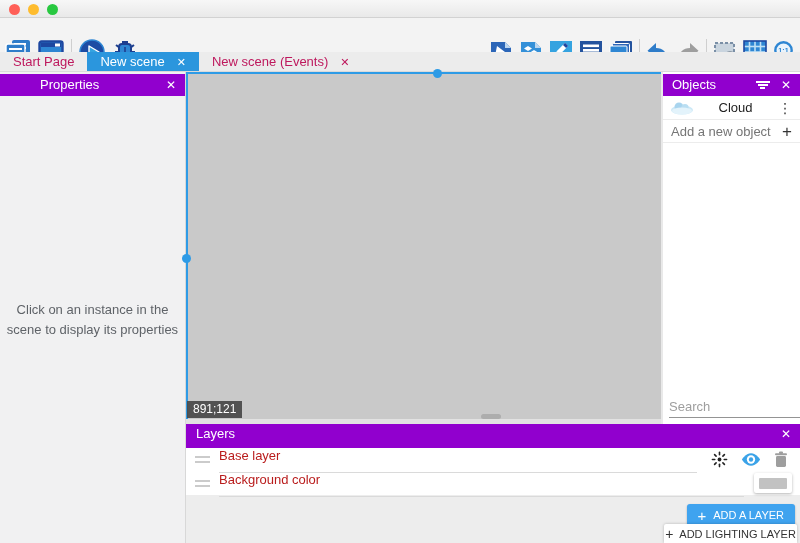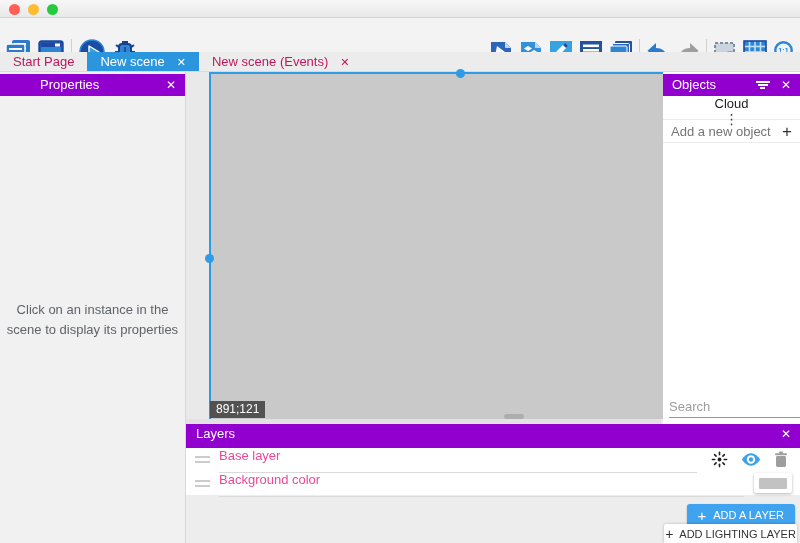--- a/index.html
+++ b/index.html
@@ -34,57 +34,57 @@
     padding:0 10px; position:relative; font-size:13px; }
   .phead .x { position:absolute; right:9px; top:0; color:#fff; font-size:12px; cursor:pointer; }
 
   
   .props { position:absolute; left:0; top:72px; width:186px; bottom:0; background:#F1F1F2; border-right:1px solid #D8D8D8; }
   .props .phead { margin-top:2px;padding-left:40px; }
   .props-msg { position:absolute; top:228px; left:0; right:0; text-align:center;
     color:#5f6368; font-size:13px; line-height:1.55; padding:0 6px; }
 
   
-  .canvas { position:absolute; left:186px; top:72px; width:475px; height:347px; background:#C9C9C9;margin-left:23px; }
+  .canvas { position:absolute; left:186px; top:72px; width:475px; height:347px; background:#C9C9C9; }
   .sel-top { position:absolute; top:0; left:0; right:0; height:2px; background:#2E9BE6; }
   .sel-left { position:absolute; top:0; left:0; bottom:0; width:2px; background:#2E9BE6; }
   .handle { position:absolute; width:9px; height:9px; border-radius:50%; background:#2E9BE6; cursor:pointer; }
   .h-top { left:247px; top:-3px; } .h-left { left:-4px; top:182px; }
   .coords { position:absolute; left:1px; bottom:1px; background:rgba(72,72,72,.92); color:#fff;
     font-size:12px; padding:1px 6px 2px; }
   .hthumb { position:absolute; left:295px; bottom:0; width:20px; height:5px; background:#ADADAD; border-radius:3px; cursor:pointer; }
   .canvas-gap { position:absolute; left:186px; top:419px; width:475px; height:5px; background:#E2E2E2; }
 
   
   .objects { position:absolute; left:663px; top:72px; width:137px; height:352px; background:#ffffff; }
   .objects .phead { margin-top:2px; padding:0 9px; }
   .flt { position:absolute; right:30px; top:7px; width:14px; height:9px; cursor:pointer; }
   .flt i { display:block; height:2px; background:#fff; margin-bottom:1px; }
   .flt i:nth-child(1){width:14px;} .flt i:nth-child(2){width:10px; margin-left:2px;} .flt i:nth-child(3){width:5px; margin-left:4px;}
   .obj-row { height:24px; border-bottom:1px solid #ECECEC; display:flex; align-items:center;
-    padding:0 6px; color:#212121; cursor:pointer;flex-direction:column; }
+    padding:0 6px; color:#212121; cursor:pointer; }
   .obj-row .nm { flex:1; text-align:center; }
   .dots { color:#3a3a3a; font-size:14px; letter-spacing:0; padding:0 2px; cursor:pointer; }
   .add-row { height:23px; border-bottom:1px solid #ECECEC; display:flex; align-items:center;
     padding:0 8px; color:#757575; cursor:pointer; }
   .add-row .lbl { flex:1; }
   .plus { color:#333; font-size:17px; font-weight:400; line-height:1; cursor:pointer; }
   .search-row { position:absolute; bottom:4px; left:6px; right:4px; height:24px; display:flex; }
   .search-row input { flex:1; border:none; outline:none; border-bottom:1px solid #949494;
     font-size:13px; height:22px; background:transparent; font-family:inherit; color:#333; }
   .search-row input::placeholder { color:#9E9E9E; }
   .search-ic { width:16px; height:16px; margin-left:-16px; margin-bottom:2px; cursor:pointer; }
 
   
   .layers { position:absolute; left:186px; top:424px; width:614px; bottom:0; background:#EDEDED; }
   .layers .phead { height:24px; line-height:20px; }
   .layer-row { height:23px; background:#fff; display:flex; align-items:center; padding:0 8px; }
   .layer-row.r2 { height:24px; }
   .drag { width:15px; height:7px; border-top:2px solid #CBCBCB; border-bottom:2px solid #CBCBCB; margin:0 9px 0 1px; cursor:grab; }
-  .lfield { flex:1; color:#ec4899; border-bottom:1px solid #DADADA; height:27px; line-height:20px; cursor:text; }
+  .lfield { flex:1; color:#b91c1c; border-bottom:1px solid #DADADA; height:27px; line-height:20px; cursor:text; }
   .licons { display:flex; align-items:center; gap:13px; padding:0 4px 0 14px; }
   .swatch-card { width:38px; height:20px; background:#fff; box-shadow:0 1px 3px rgba(0,0,0,.3);
     border-radius:2px; display:flex; align-items:center; justify-content:center; margin-left:10px; cursor:pointer; }
   .swatch { width:28px; height:11px; background:#C2C2C2; border-radius:1px; }
   .layers-footer { height:32px; display:flex; justify-content:flex-end; padding-top:9px; padding-right:5px; }
   .add-layer-btn { background:#3FA3EF; color:#fff; font-size:11px; border:none; border-radius:3px;
     height:22px; padding:0 11px; display:flex; align-items:center; gap:7px; cursor:pointer;
     box-shadow:0 1px 2px rgba(0,0,0,.3); font-family:inherit; }
   .add-layer-btn .bplus { font-size:15px; font-weight:400; }
   .add-lighting { position:absolute; bottom:0; right:3px; width:133px; height:19px; background:#fff;

